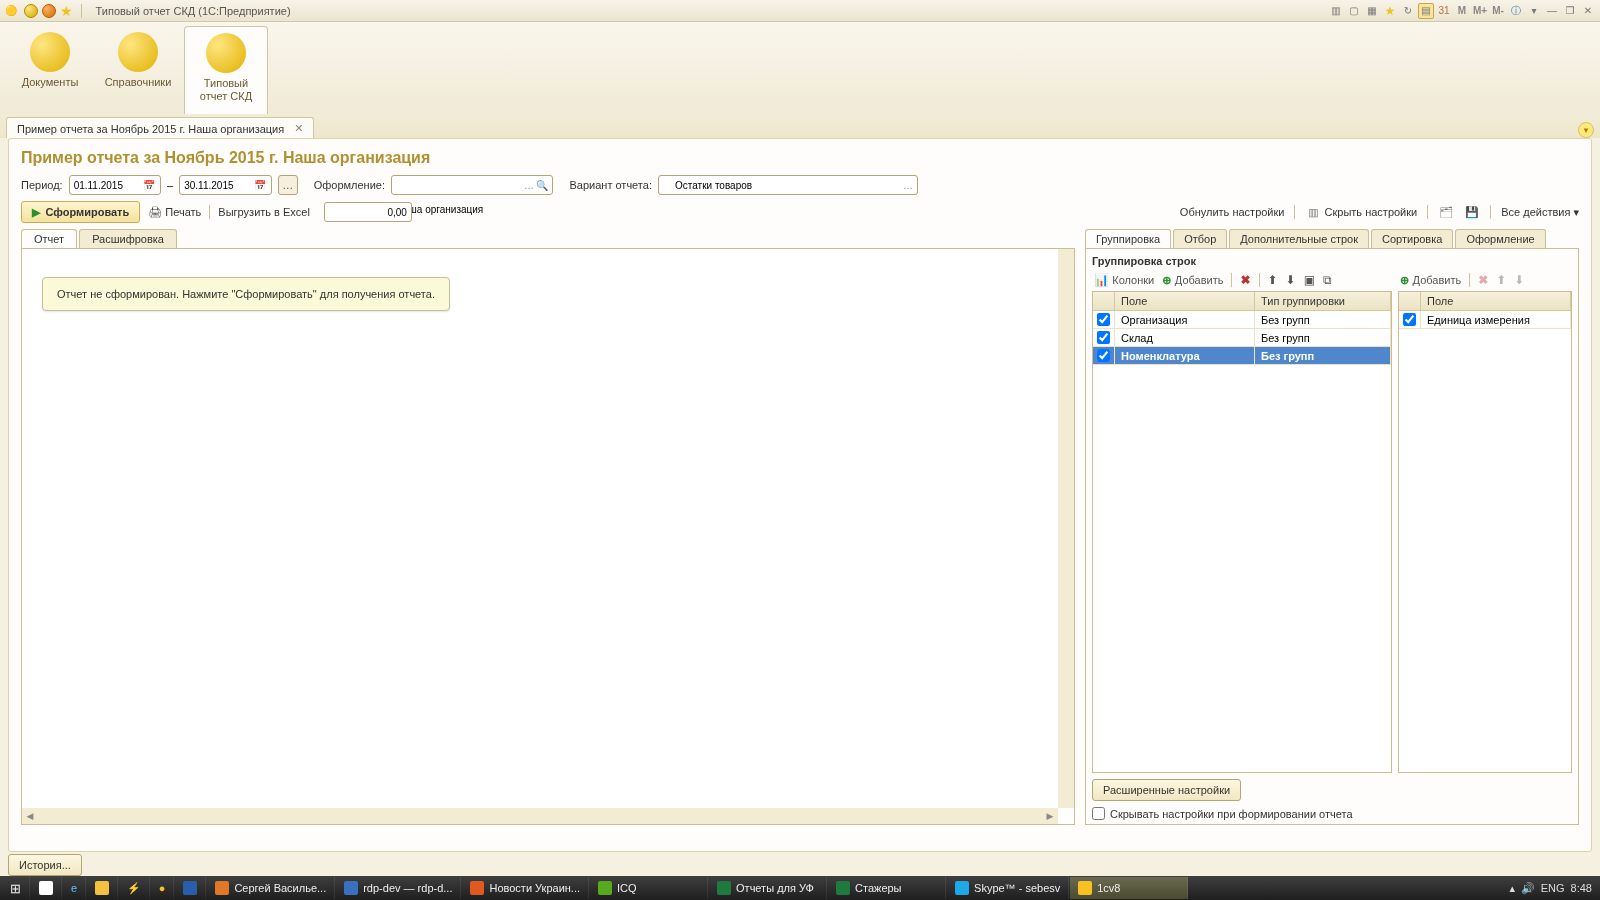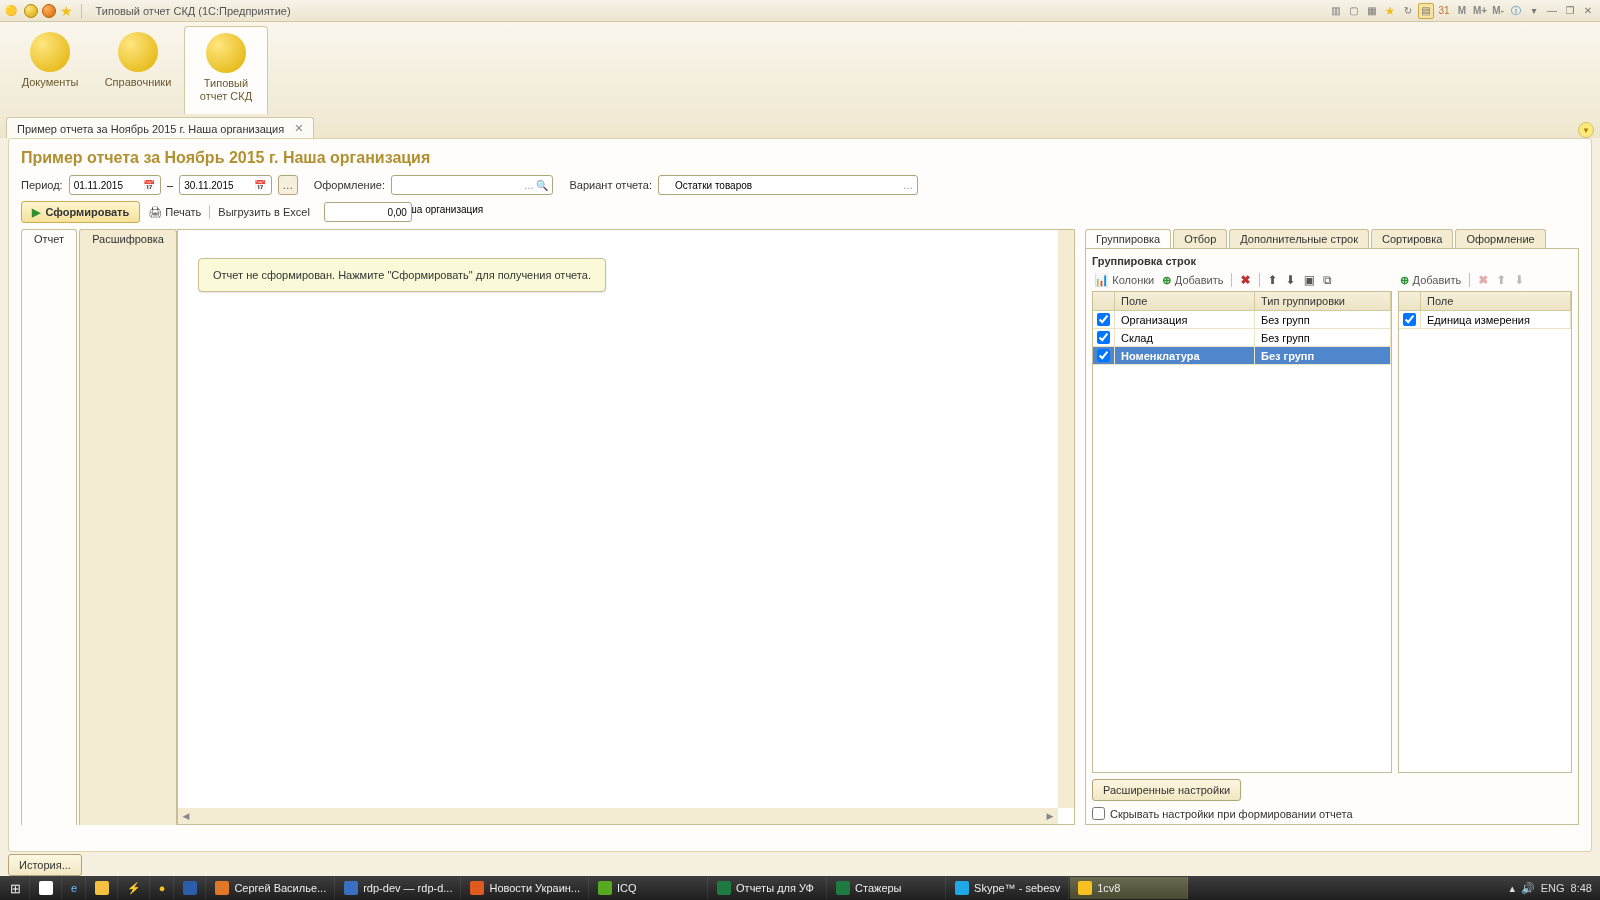--- a/index.html
+++ b/index.html
@@ -54,21 +54,21 @@
 .linkish { color: #333; cursor: pointer; }
 .num-field { margin-left: 6px; }
 .num-field input { width: 78px; text-align: right; }
 
 .action-right { margin-left: auto; display: flex; align-items: center; gap: 10px; }
 .action-right a { color: #333; text-decoration: none; cursor: pointer; }
 .small-ico { width: 16px; height: 16px; display: inline-flex; align-items: center; justify-content: center; color: #777; font-size: 11px; }
 
 
 .content-split { display: flex; gap: 10px; height: calc(100% - 96px); }
-.left-pane { flex: 1 1 auto; display: flex; flex-direction: row; }
+.left-pane { flex: 1 1 auto; display: flex; flex-direction: column; }
 .right-pane { flex: 0 0 494px; display: flex; flex-direction: column; }
 
 .mini-tabs { display: flex; gap: 2px; }
 .mini-tab { border: 1px solid #c8bd94; border-bottom: none; padding: 3px 12px; background: #f3ecd2; border-radius: 3px 3px 0 0; cursor: pointer; color: #333; }
 .mini-tab.active { background: #fefdfb; }
 
 .report-box { flex: 1; border: 1px solid #c8bd94; background: #fff; position: relative; overflow: hidden; }
 .report-scroll-v { position: absolute; top: 0; right: 0; bottom: 16px; width: 16px; background: #f3ecd2; }
 .report-scroll-h { position: absolute; left: 0; right: 16px; bottom: 0; height: 16px; background: #f3ecd2; display: flex; align-items: center; }
 .arrow-s { width: 16px; height: 16px; display:inline-flex; align-items:center; justify-content:center; color:#888; font-size:9px; cursor:pointer;}
@@ -206,20 +206,30 @@
         <span class="play">▶</span>
         <span>Сформировать</span>
       </span>
     <span class="linkish">🖨 <span>Печать</span></span>
     <span style="width:1px;height:14px;background:#cdc29a"></span>
     <span class="linkish">Выгрузить в Excel</span>
     <span class="inp num-field">
         <input value="0,00" style="">
       </span>
 
+    <span class="action-right">
+      <a>Обнулить настройки</a>
+      <span style="width:1px;height:14px;background:#cdc29a"></span>
+      <a><span class="small-ico">▥</span> <span>Скрыть настройки</span></a>
+      <span style="width:1px;height:14px;background:#cdc29a"></span>
+      <span class="small-ico">🗂</span>
+      <span class="small-ico">💾</span>
+      <span style="width:1px;height:14px;background:#cdc29a"></span>
+      <a><span>Все действия</span> ▾</a>
+    </span>
   </div>
 
   <div class="content-split">
 
     <div class="left-pane">
       <div class="mini-tabs">
         <div class="mini-tab active">Отчет</div>
         <div class="mini-tab">Расшифровка</div>
       </div>
       <div class="report-box">

